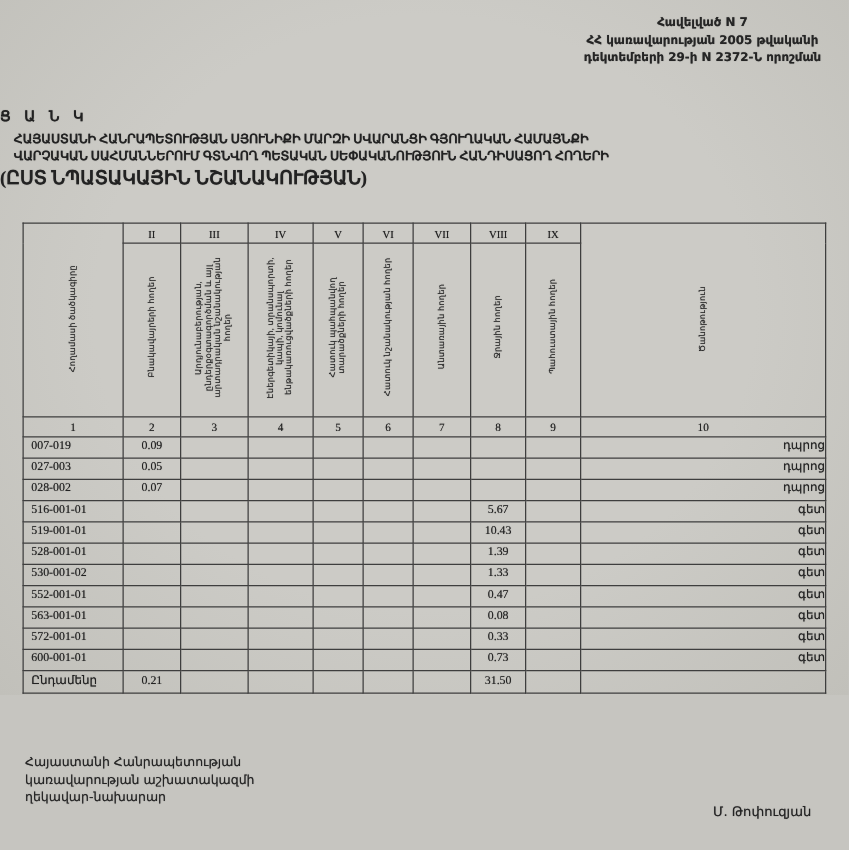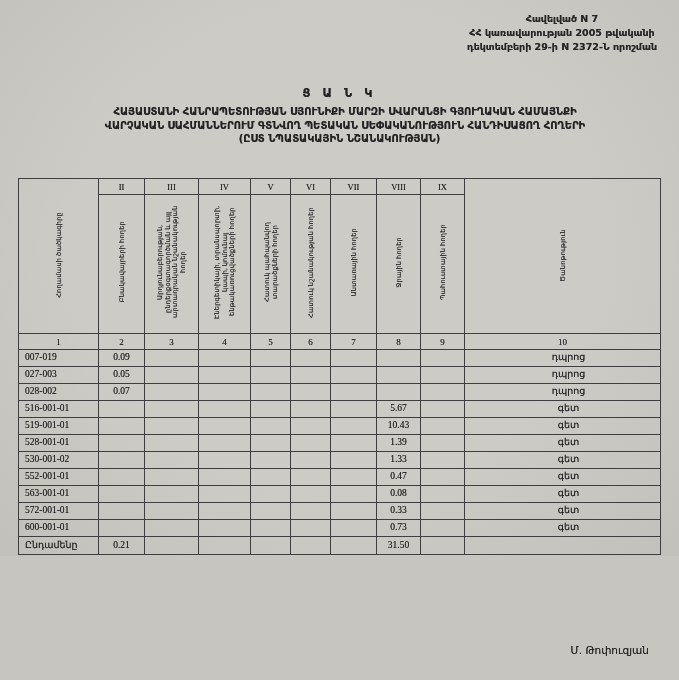--- a/index.html
+++ b/index.html
@@ -14,25 +14,25 @@
     position:relative;width:679px;height:556px;
     background:radial-gradient(ellipse at 50% 45%, #cccbc6 55%, #c1c0ba 100%);
     text-shadow:0 0 0.6px rgba(40,40,40,0.65);
   }
   .annex{
     position:absolute;top:12px;right:22px;
     text-align:center;font-size:9.5px;font-weight:bold;line-height:1.45;
     color:#252525;
   }
   .title-block{
-    position:absolute;top:86px;left:0;width:679px;text-align:center;color:#222;
+    position:absolute;top:86px;left:0;width:679px;text-align:left;color:#222;font-family:Liberation Serif, serif;
   }
   .title-heading{font-size:11.5px;font-weight:bold;letter-spacing:4px;margin-bottom:5px;}
   .title-line{font-size:10px;font-weight:bold;line-height:1.35;padding-left:11px;}
-  .title-sub{font-size:10px;font-weight:bold;margin-top:1px;}
+  .title-sub{font-size:15px;font-weight:bold;margin-top:1px;}
   table.grid{
     position:absolute;left:18px;top:178px;width:642px;
     border-collapse:collapse;table-layout:fixed;
     background:transparent;
     font-family:Liberation Serif, serif;
   }
   table.grid th, table.grid td{
     border:1px solid #3e3e3e;
     padding:0;margin:0;
     font-weight:normal;
@@ -50,21 +50,21 @@
     line-height:1.15;
     letter-spacing:0.2px;
     color:#2b2b2b;
     white-space:normal;
   }
   th.corner-cell{vertical-align:middle;text-align:center;}
   th.note-head-cell{vertical-align:middle;text-align:left;padding-left:8px;}
   tbody td{height:16px;font-size:9.5px;line-height:1;vertical-align:middle;}
   tbody td.c1{text-align:left;padding-left:6px;}
   tbody td.c2,tbody td.c3,tbody td.c4,tbody td.c5,tbody td.c6,tbody td.c7,tbody td.c8,tbody td.c9{text-align:center;}
-  tbody td.c10{text-align:center;padding-left:12px;}
+  tbody td.c10{text-align:right;padding-left:12px;}
   tbody tr.total-row td{height:17px;}
   .footer-left{
     position:absolute;left:20px;top:604px;
     font-size:10px;line-height:1.4;color:#242424;
   }
   .signature{
     position:absolute;right:30px;top:644px;
     font-size:10.5px;color:#242424;
   }
 </style>
@@ -280,16 +280,21 @@
           <td class="c5"></td>
           <td class="c6"></td>
           <td class="c7"></td>
           <td class="c8">31.50</td>
           <td class="c9"></td>
           <td class="c10"></td>
         </tr>
       </tbody>
   </table>
 
+  <div class="footer-left">
+    <div>Հայաստանի Հանրապետության</div>
+    <div>կառավարության աշխատակազմի</div>
+    <div>ղեկավար-նախարար</div>
+  </div>
 
   <div class="signature">Մ. Թոփուզյան</div>
 
 </div>
 
 </body></html>

